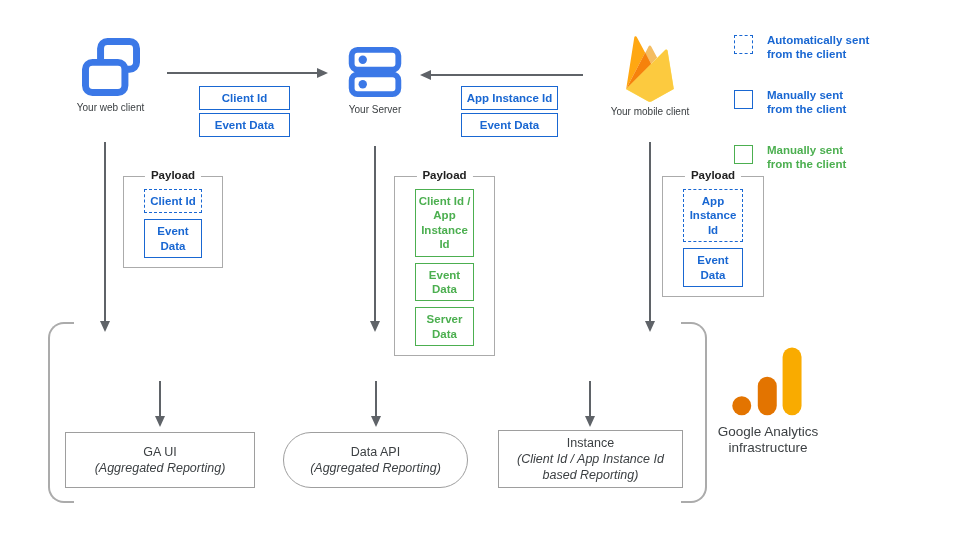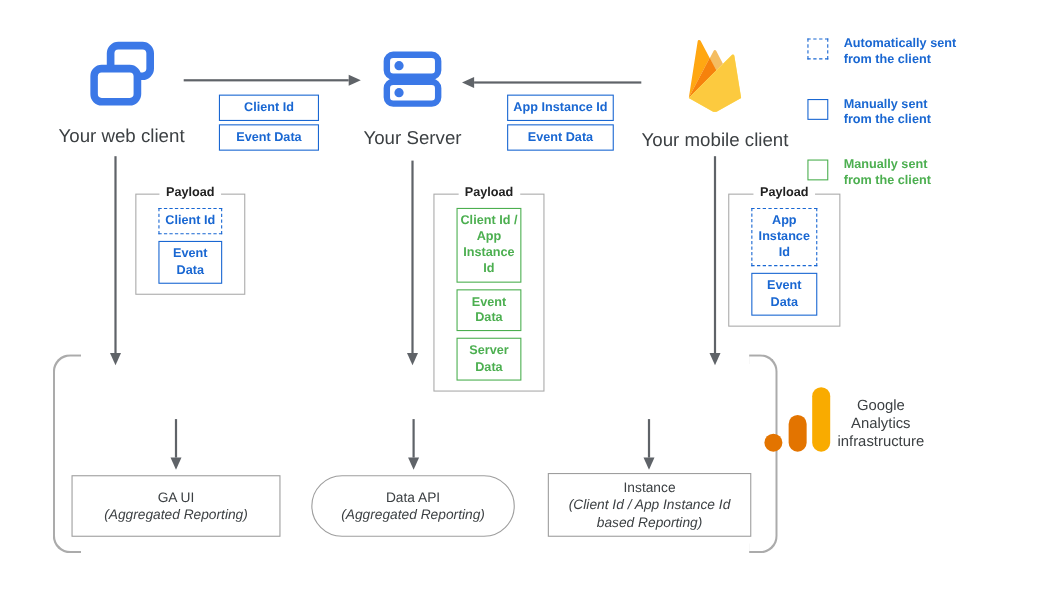--- a/index.html
+++ b/index.html
@@ -3,21 +3,21 @@
 <meta charset="utf-8">
 <style>
   * { margin:0; padding:0; box-sizing:border-box; }
   html,body { background:#fff; }
   .canvas {
     position:relative; width:960px; height:540px; background:#fff; overflow:hidden;
     font-family:"Liberation Sans", sans-serif;
   }
   
   .node { position:absolute; display:flex; flex-direction:column; align-items:center; }
-  .node-label { font-size:17px; color:#3c4043; margin-top:16px; white-space:nowrap; }
+  .node-label { font-size:10px; color:#3c4043; margin-top:4px; white-space:nowrap; }
   
   .harrow { position:absolute; height:2px; background:#5f6368; }
   .harrow.right::after { content:""; position:absolute; right:-11px; top:-4.5px;
     border-top:5.5px solid transparent; border-bottom:5.5px solid transparent; border-left:11px solid #5f6368; }
   .harrow.left::before { content:""; position:absolute; left:-11px; top:-4.5px;
     border-top:5.5px solid transparent; border-bottom:5.5px solid transparent; border-right:11px solid #5f6368; }
   .varrow { position:absolute; width:2px; background:#5f6368; }
   .varrow::after { content:""; position:absolute; bottom:-11px; left:-4.5px;
     border-left:5.5px solid transparent; border-right:5.5px solid transparent; border-top:11px solid #5f6368; }
   
@@ -50,21 +50,21 @@
   .bracket.bright { left:681px; border:2px solid #ababab; border-left:none;  border-radius:0 16px 16px 0; }
   .endpoint { position:absolute; left:65px; top:333px; width:620px; height:42px; background:#fff;
     border:1px solid #9e9e9e; display:flex; align-items:center; justify-content:center;
     font-size:13.5px; color:#3c4043; }
   .outbox { position:absolute; background:#fff; border:1px solid #9e9e9e; display:flex;
     flex-direction:column; align-items:center; justify-content:center; text-align:center;
     font-size:12.5px; color:#3c4043; line-height:1.3; padding:2px; }
   .out-sub { font-style:italic; }
   
   .brand { position:absolute; left:693px; top:346px; width:150px; display:flex;
-    flex-direction:row; align-items:center; }
+    flex-direction:column; align-items:center; }
   .brand-text { margin-top:8px; font-size:13.5px; color:#3c4043; text-align:center; line-height:16px; }
 </style>
 </head>
 <body>
 
 <div class="canvas">
 
   <div class="node" style="left:38px; top:36px; width:145px;">
     <svg width="58" height="62" viewBox="0 0 50 52">
       <rect x="16" y="4" width="31" height="24" rx="6" fill="#fff" stroke="#3b78e7" stroke-width="6"></rect>

